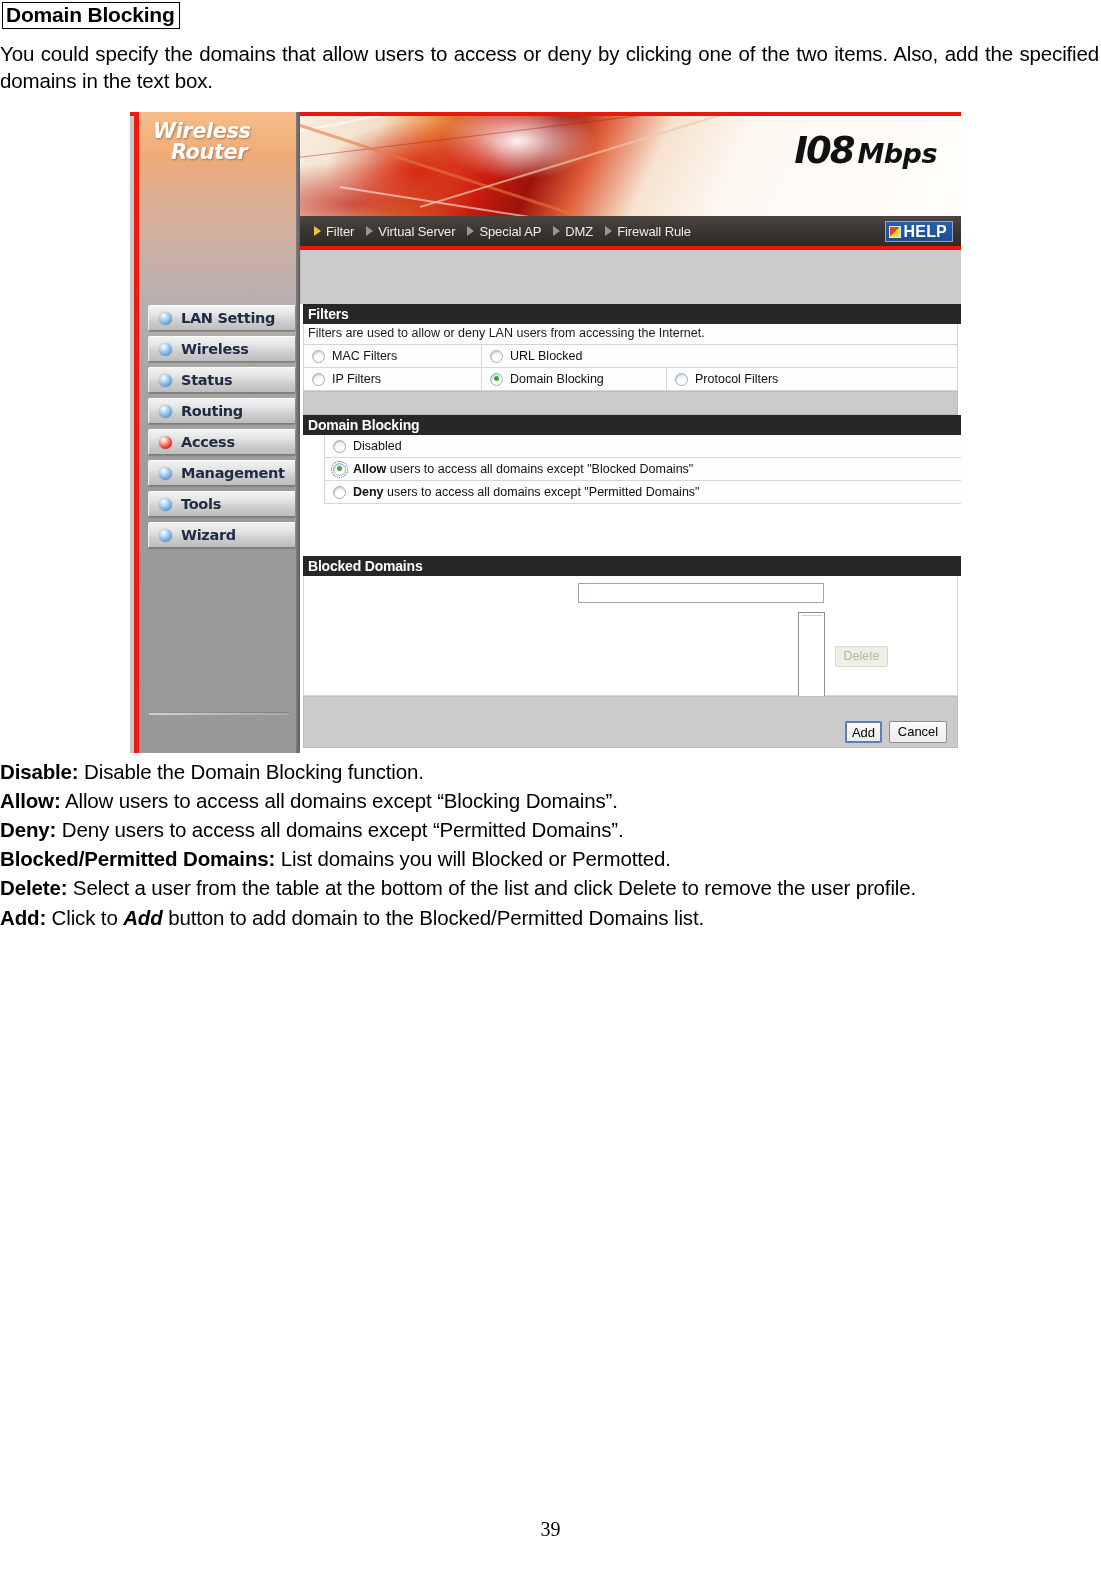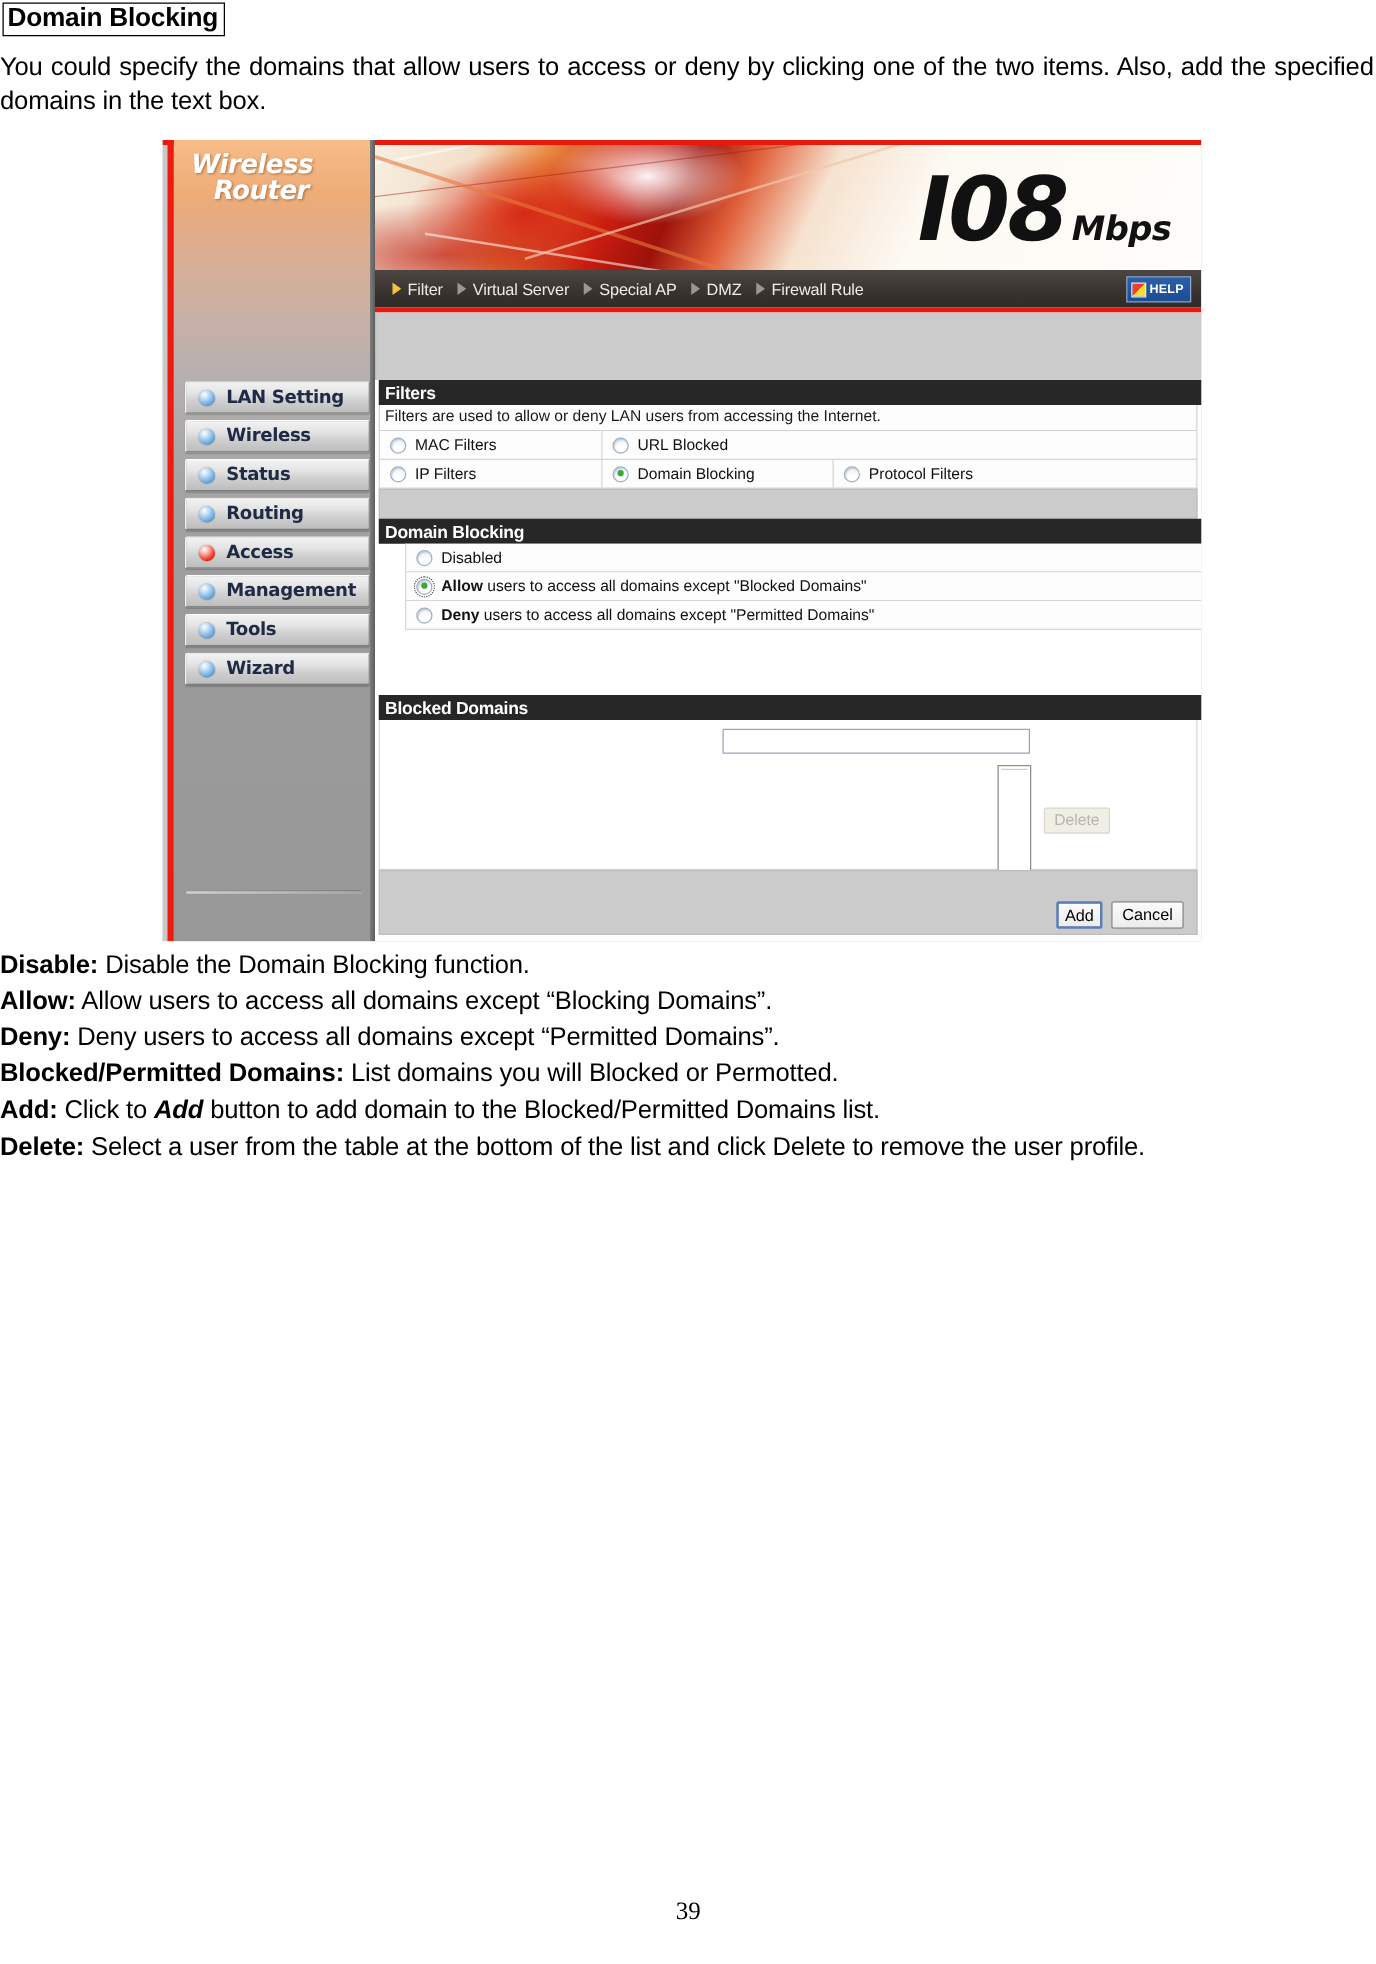--- a/index.html
+++ b/index.html
@@ -183,21 +183,21 @@
     position: absolute;
     right: 24px; top: 16px;
     font-family: "DejaVu Sans", sans-serif;
     font-weight: bold;
     font-style: italic;
     color: #111;
     line-height: 1;
     white-space: nowrap;
   }
   .banner-logo .num {
-    font-size: 71px;
+    font-size: 37px;
     letter-spacing: -2px;
   }
   .banner-logo .unit {
     font-size: 27px;
     margin-left: 4px;
     letter-spacing: -0.5px;
   }
 
   
   .navbar {
@@ -242,21 +242,21 @@
     padding: 0 5px 0 3px;
   }
   .help-chip {
     width: 10px; height: 10px;
     margin-right: 3px;
     background:
       linear-gradient(135deg, #ff3a2a 0%, #ff3a2a 48%, #ffd83a 48%, #ffd83a 100%);
     border: 1px solid #dfe8f5;
   }
   .help-text {
-    font-size: 10px;
+    font-size: 16px;
     font-weight: bold;
     color: #ffffff;
     letter-spacing: 0.2px;
   }
   .nav-underline {
     position: absolute;
     left: 0; top: 130px;
     width: 661px; height: 4px;
     background: #e8180c;
   }
@@ -621,19 +621,19 @@
       </div>
 
     </div>
   </div>
 
   <div class="desc">
     <div class="line"><b>Disable:</b><span> Disable the Domain Blocking function.</span></div>
     <div class="line"><b>Allow:</b><span> Allow users to access all domains except “Blocking Domains”.</span></div>
     <div class="line"><b>Deny:</b><span> Deny users to access all domains except “Permitted Domains”.</span></div>
     <div class="line"><b>Blocked/Permitted Domains:</b><span> List domains you will Blocked or Permotted.</span></div>
+    <div class="line wrap"><b>Delete:</b><span> Select a user from the table at the bottom of the list and click Delete to remove the user profile.</span></div>
     <div class="line"><b>Add:</b><span> Click to </span><i class="bi">Add</i><span> button to add domain to the Blocked/Permitted Domains list.</span></div>
-    <div class="line wrap"><b>Delete:</b><span> Select a user from the table at the bottom of the list and click Delete to remove the user profile.</span></div>
   </div>
 
   <div class="page-number">39</div>
 
 </div>
 
 </body></html>

